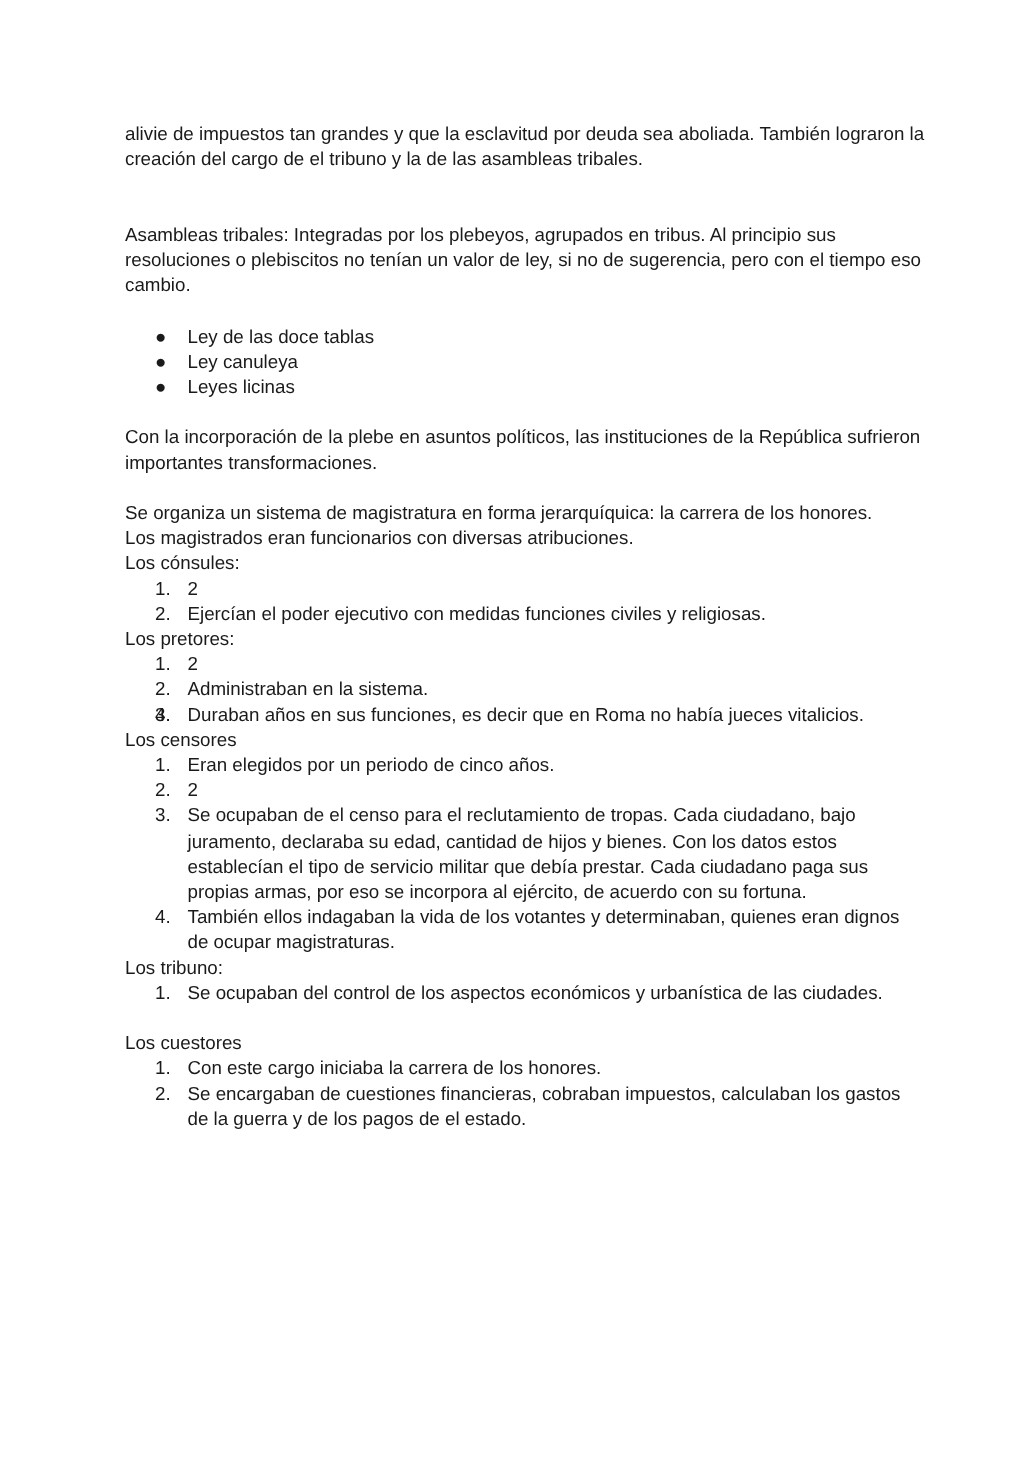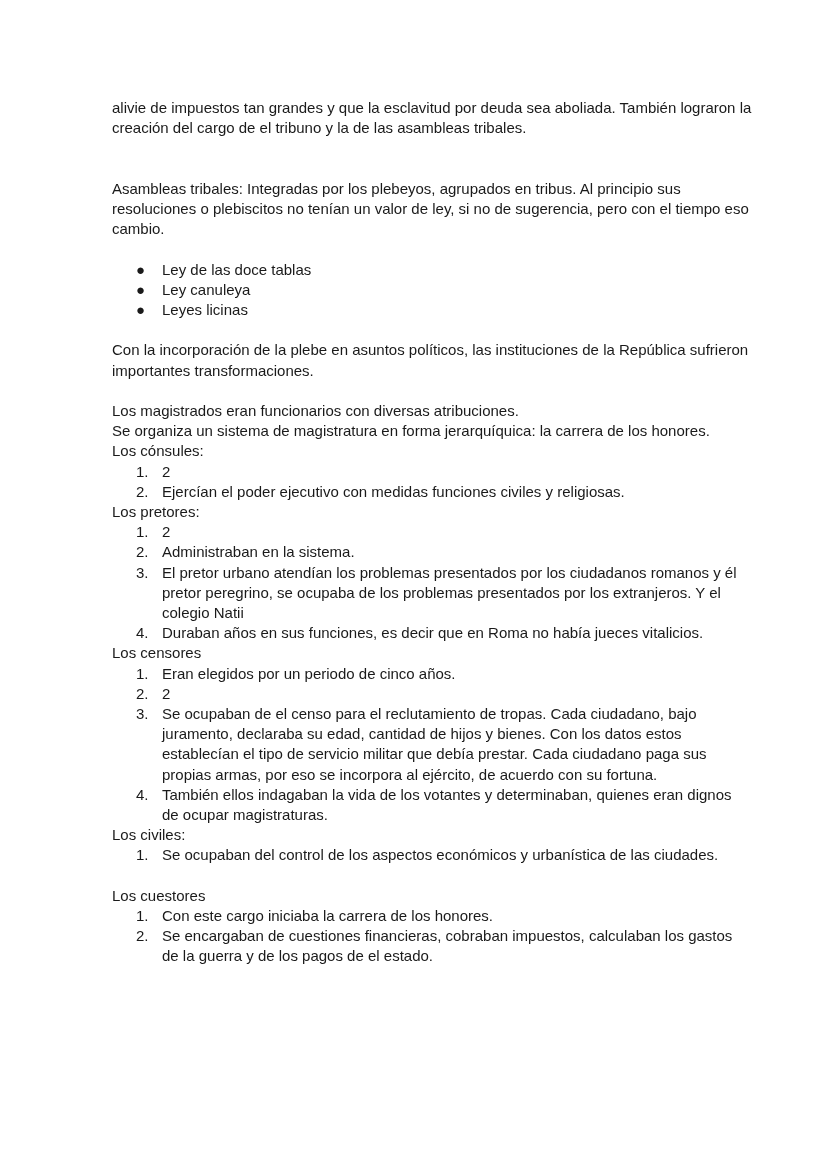--- a/index.html
+++ b/index.html
@@ -15,21 +15,20 @@
       font-family: "Liberation Sans", sans-serif;
       color: #1a1a1a;
       font-size: 15px;
       line-height: 20.2px;
     }
     .page {
       position: absolute;
       left: 100px;
       top: 98px;
       width: 640px;
-      margin-left: 12px;
     }
     p {
       margin: 0;
     }
     .gap {
       height: 20.2px;
     }
     ul, ol {
       margin: 0;
       padding: 0;
@@ -77,22 +76,22 @@
     <li class="bullet-item">
       <span class="marker">●</span>
       <span>Leyes licinas</span>
     </li>
   </ul>
   <div class="gap"></div>
 
   <p>Con la incorporación de la plebe en asuntos políticos, las instituciones de la República sufrieron importantes transformaciones.</p>
   <div class="gap"></div>
 
+  <p>Se organiza un sistema de magistratura en forma jerarquíquica: la carrera de los honores.</p>
   <p>Los magistrados eran funcionarios con diversas atribuciones.</p>
-  <p>Se organiza un sistema de magistratura en forma jerarquíquica: la carrera de los honores.</p>
 
   <p>Los cónsules:</p>
   <ol>
     <li class="num-item">
       <span class="marker">1.</span>
       <span>2</span>
     </li>
     <li class="num-item">
       <span class="marker">2.</span>
       <span>Ejercían el poder ejecutivo con medidas funciones civiles y religiosas.</span>
@@ -104,21 +103,20 @@
     <li class="num-item">
       <span class="marker">1.</span>
       <span>2</span>
     </li>
     <li class="num-item">
       <span class="marker">2.</span>
       <span>Administraban en la sistema.</span>
     </li>
     <li class="num-item">
       <span class="marker">3.</span>
-      <span>El pretor urbano atendían los problemas presentados por los ciudadanos romanos y él pretor peregrino, se ocupaba de los problemas presentados por los extranjeros. Y el colegio Natii</span>
     </li>
     <li class="num-item">
       <span class="marker">4.</span>
       <span>Duraban años en sus funciones, es decir que en Roma no había jueces vitalicios.</span>
     </li>
   </ol>
 
   <p>Los censores</p>
   <ol>
     <li class="num-item">
@@ -132,21 +130,21 @@
     <li class="num-item">
       <span class="marker">3.</span>
       <span>Se ocupaban de el censo para el reclutamiento de tropas. Cada ciudadano, bajo juramento, declaraba su edad, cantidad de hijos y bienes. Con los datos estos establecían el tipo de servicio militar que debía prestar. Cada ciudadano paga sus propias armas, por eso se incorpora al ejército, de acuerdo con su fortuna.</span>
     </li>
     <li class="num-item">
       <span class="marker">4.</span>
       <span>También ellos indagaban la vida de los votantes y determinaban, quienes eran dignos de ocupar magistraturas.</span>
     </li>
   </ol>
 
-  <p>Los civiles:</p>
+  <p>Los tribuno:</p>
   <ol>
     <li class="num-item">
       <span class="marker">1.</span>
       <span>Se ocupaban del control de los aspectos económicos y urbanística de las ciudades.</span>
     </li>
   </ol>
   <div class="gap"></div>
 
   <p>Los cuestores</p>
   <ol>

